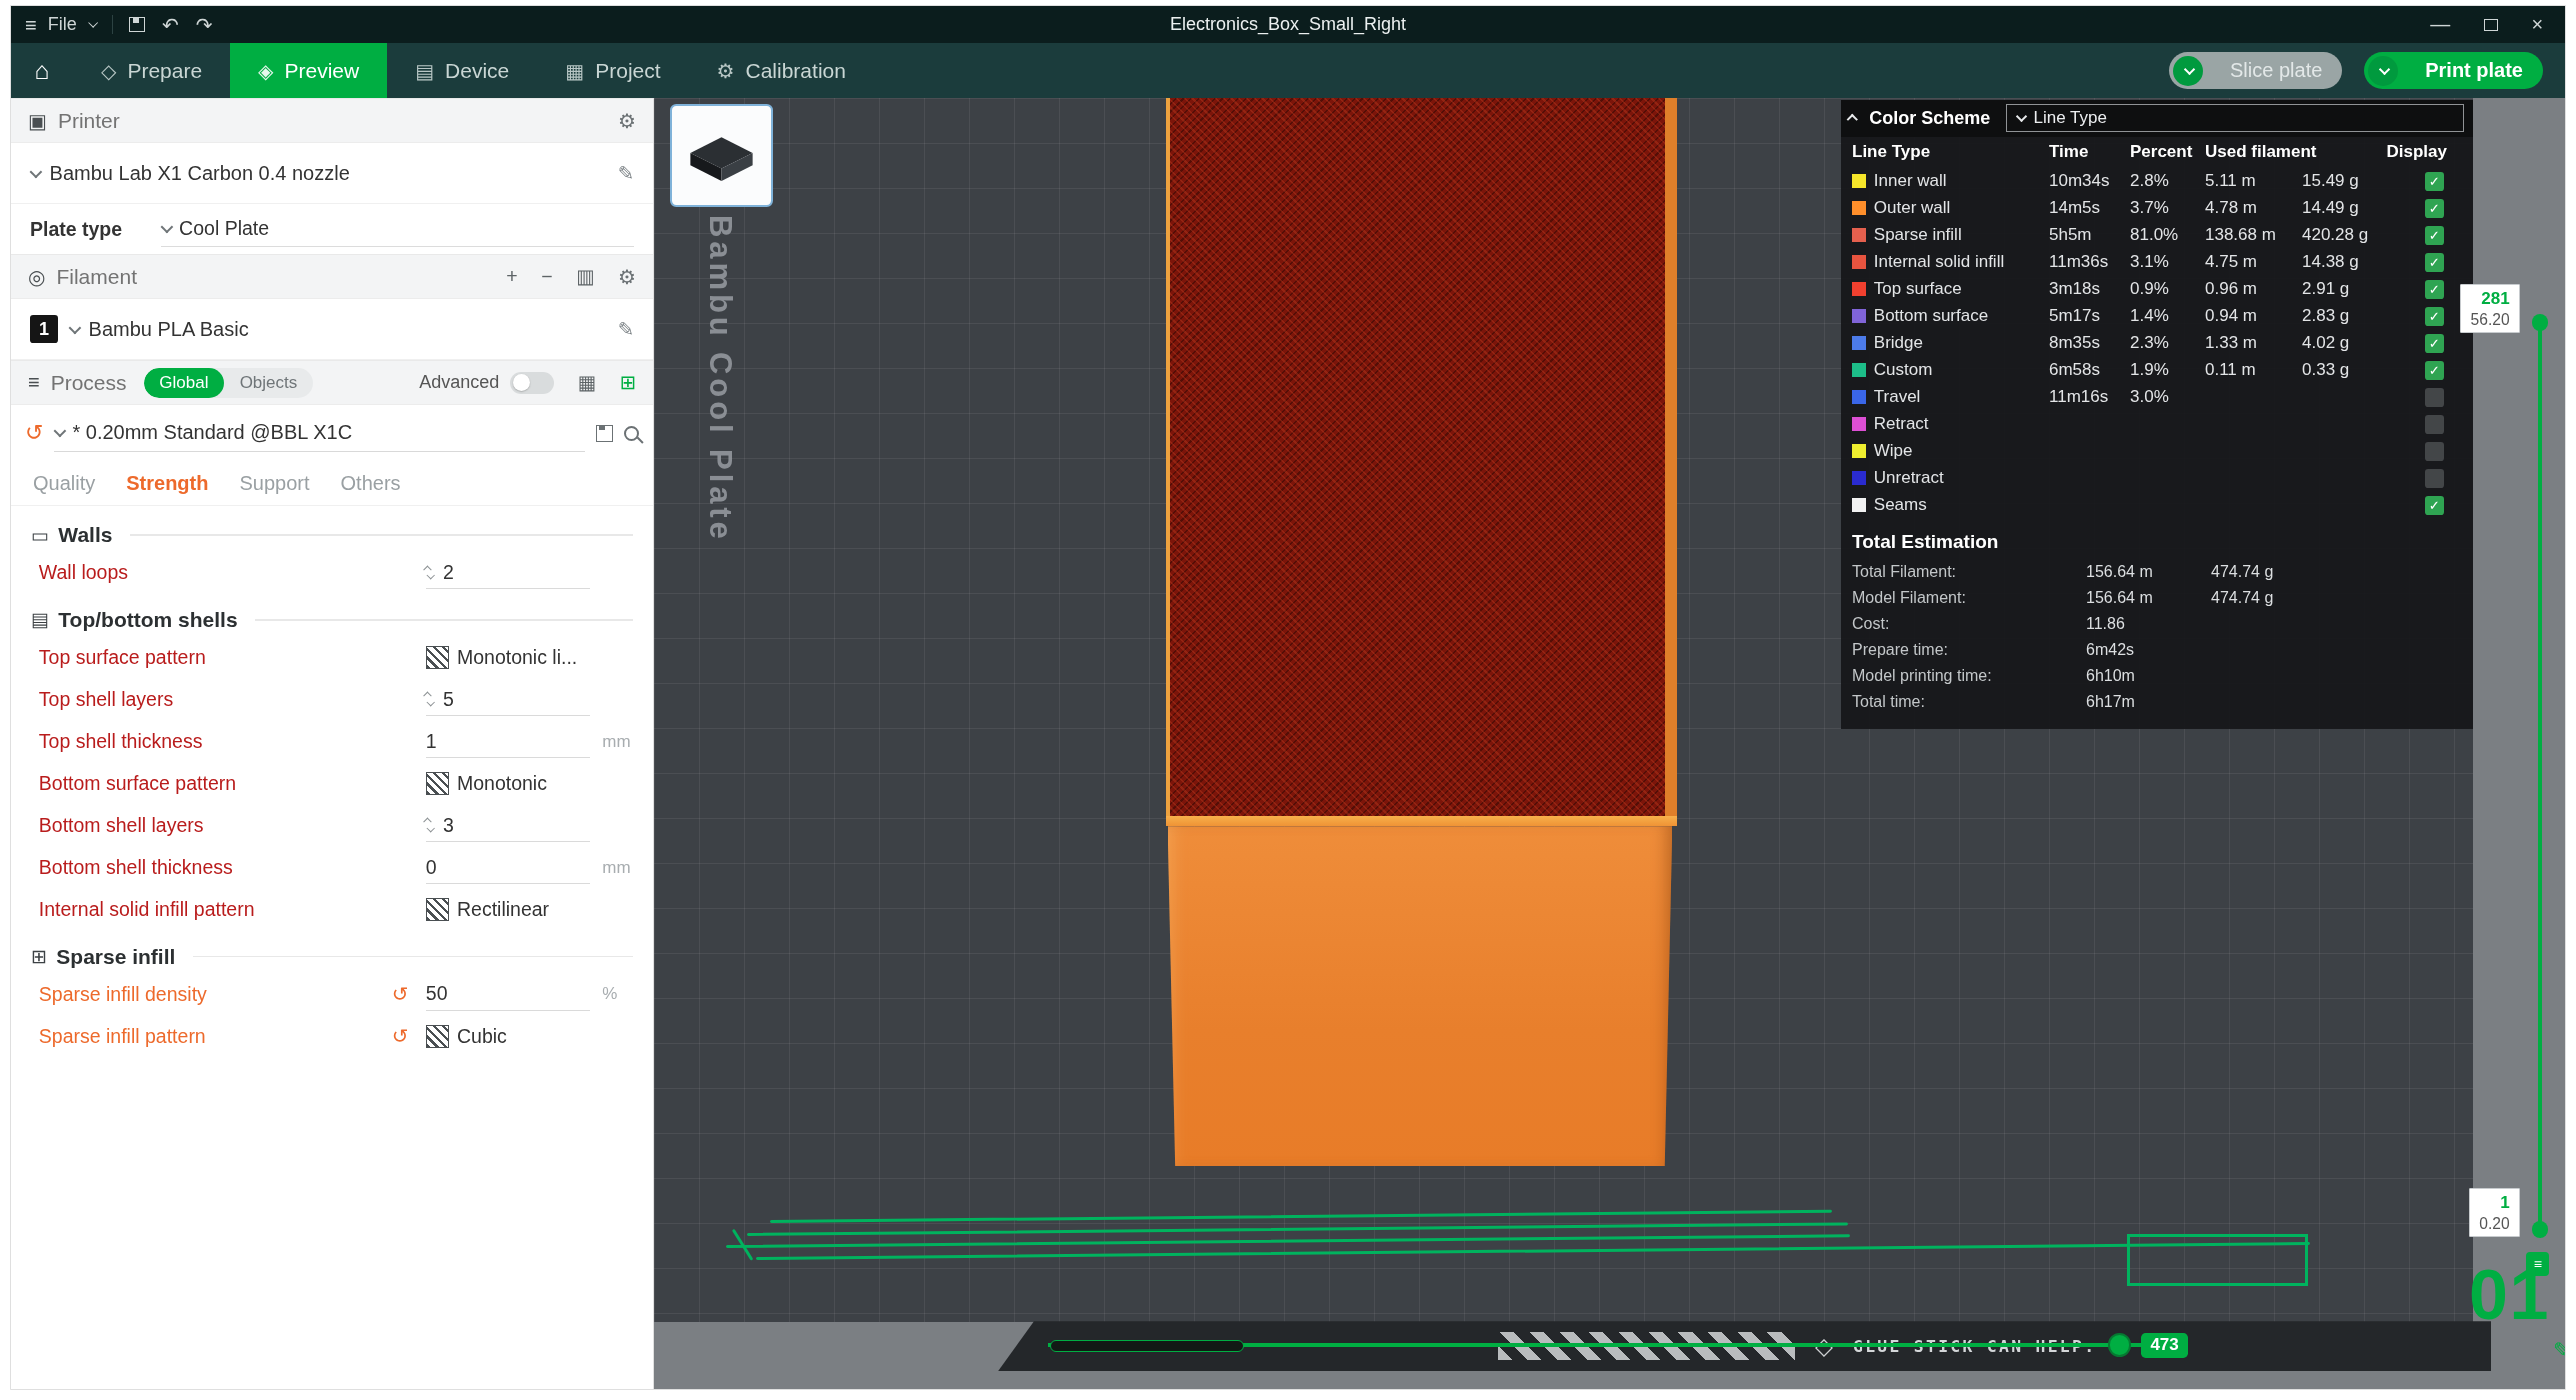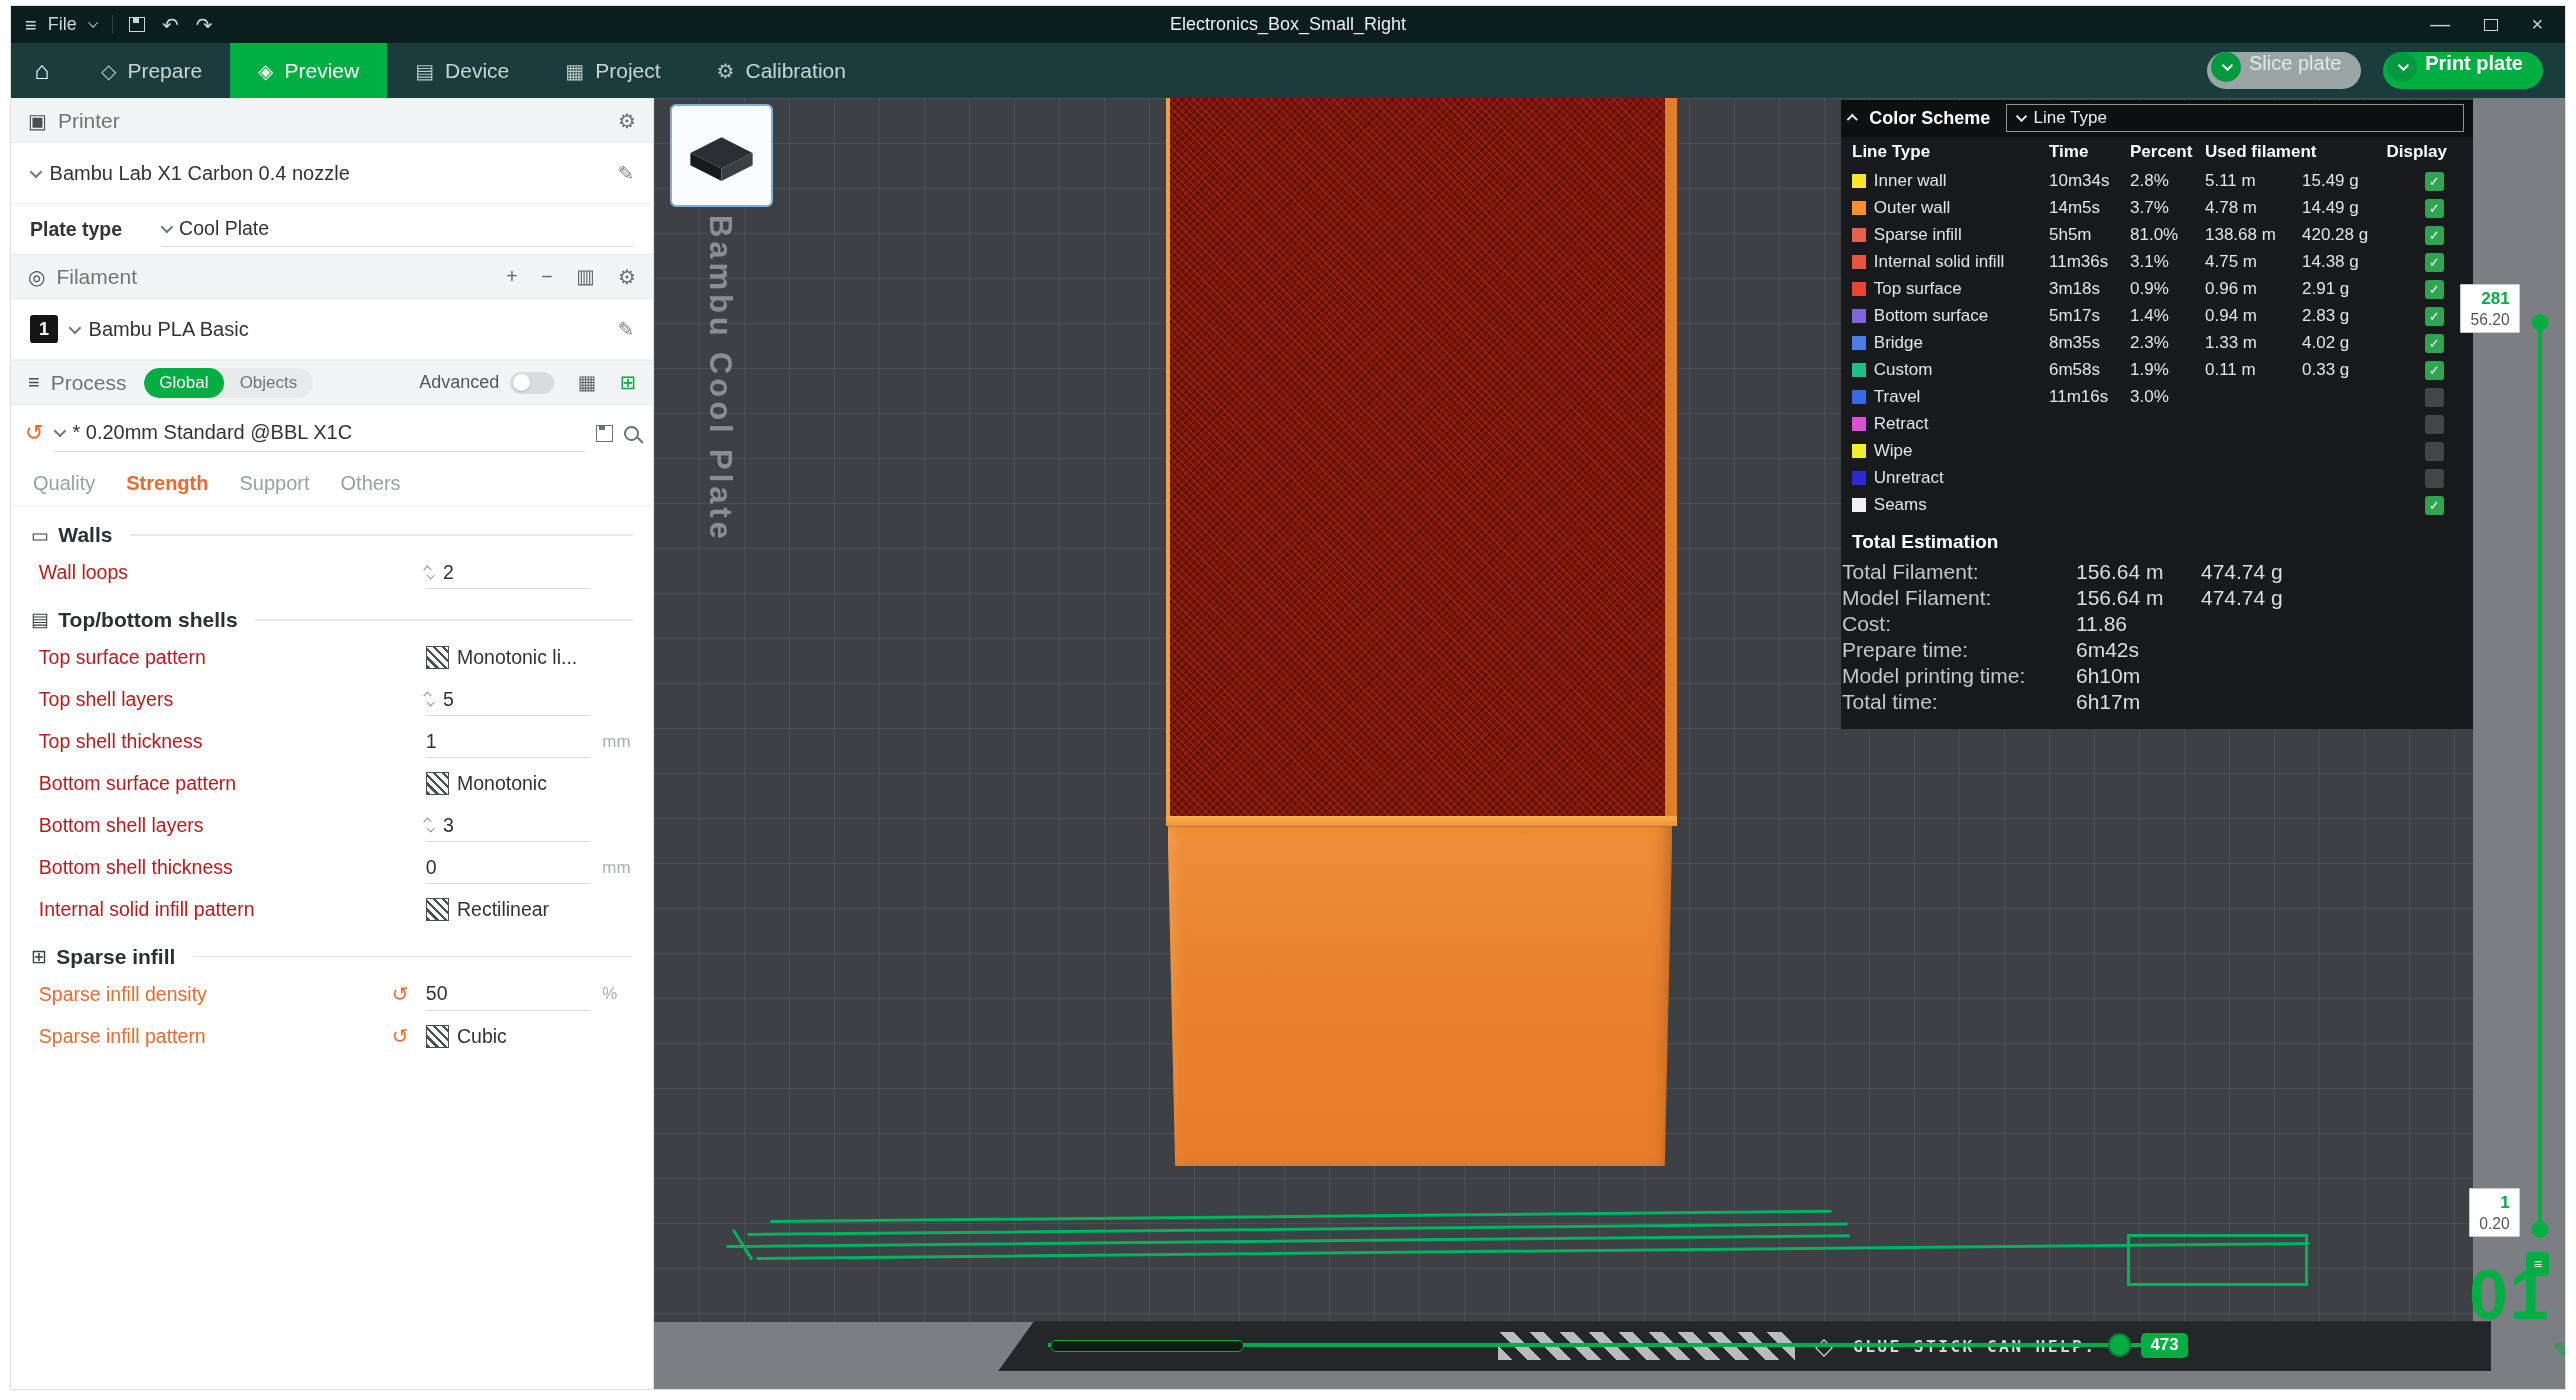--- a/index.html
+++ b/index.html
@@ -26,21 +26,21 @@
   .win-max{width:13.3px;height:11.7px;border:1.6px solid #cfd6d6;display:inline-block}
 
   
   .navbar{height:55px;background:#1b3c3c;display:flex;align-items:center;color:#c9d6d4;font-size:21px;flex:0 0 auto}
   .home-btn{width:62px;height:100%;display:flex;align-items:center;justify-content:center;font-size:25px;color:#fff}
   .nav-tabs{display:flex;height:100%}
   .nav-tab{display:flex;align-items:center;gap:11px;padding:0 28px;height:100%;cursor:default}
   .nav-tab.active{background:#00AE42;color:#fff}
   .nav-ic{font-size:20px;opacity:.9}
   .action-btns{margin-left:auto;display:flex;gap:22px;padding-right:22px}
-  .pill{height:37px;border-radius:19px;display:flex;padding:0 20px 0 3.9px;gap:8px}
+  .pill{height:37px;border-radius:19px;display:flex;align-items:center;padding:0 20px 0 3.9px;gap:27px}
   .pill .pill-circle{width:30px;height:30px;border-radius:50%;background:#009a3e;display:flex;align-items:center;justify-content:center}
   .pill .chev{border-color:#fff;width:7.8px;height:7.8px;border-width:2.3px}
   .pill-label{font-size:20px}
   .pill.slice{background:#9aa5a5;color:#e3e8e8}
   .pill.print{background:#00AE42;color:#fff;font-weight:bold}
 
   
   .main{flex:1;display:flex;min-height:0}
 
   
@@ -129,21 +129,21 @@
   .lg-header .uf{grid-column:4/6}
   .lg-header .dsp{grid-column:6;text-align:right}
   .lg-name{display:flex;align-items:center;gap:7.8px;min-width:0}
   .lg-name span:last-child{white-space:nowrap;overflow:hidden;text-overflow:ellipsis}
   .lg-sw{width:14px;height:14px;flex:0 0 auto}
   .lg-disp{display:flex;justify-content:flex-end;padding-right:3.1px}
   .cbx{width:19px;height:19px;border-radius:3.1px;display:flex;align-items:center;justify-content:center;font-size:13.3px;color:#fff}
   .cbx.on{background:#2FA452}
   .cbx.off{background:#85898d;opacity:.4}
   .tt-head{font-weight:bold;font-size:19px;padding:12.5px 11px 6.2px;color:#fff}
-  .tt-row{display:grid;grid-template-columns:234px 125px 1fr;padding:0 1px;height:26px;align-items:center;font-size:21px;color:#dcdfe1}
+  .tt-row{display:grid;grid-template-columns:234px 125px 1fr;padding:0 11px;height:26px;align-items:center;font-size:16px;color:#dcdfe1}
   .tt-label{color:#c3c7c9}
 
   
   .vtrack{position:absolute;right:23.4px;top:223px;width:3.9px;height:910px;background:#00AE42}
   .vhandle{position:absolute;right:17px;width:16.4px;height:16.4px;border-radius:50%;background:#00AE42}
   .vhandle.top{top:216px}
   .vhandle.bottom{top:1123px}
   .vlabel{position:absolute;right:45px;background:#fff;border:0.8px solid #c7cbce;border-radius:1px;padding:3.1px 9.4px;text-align:right;line-height:1.25}
   .vlabel.top{top:186px}
   .vlabel.bottom{top:1090px}

